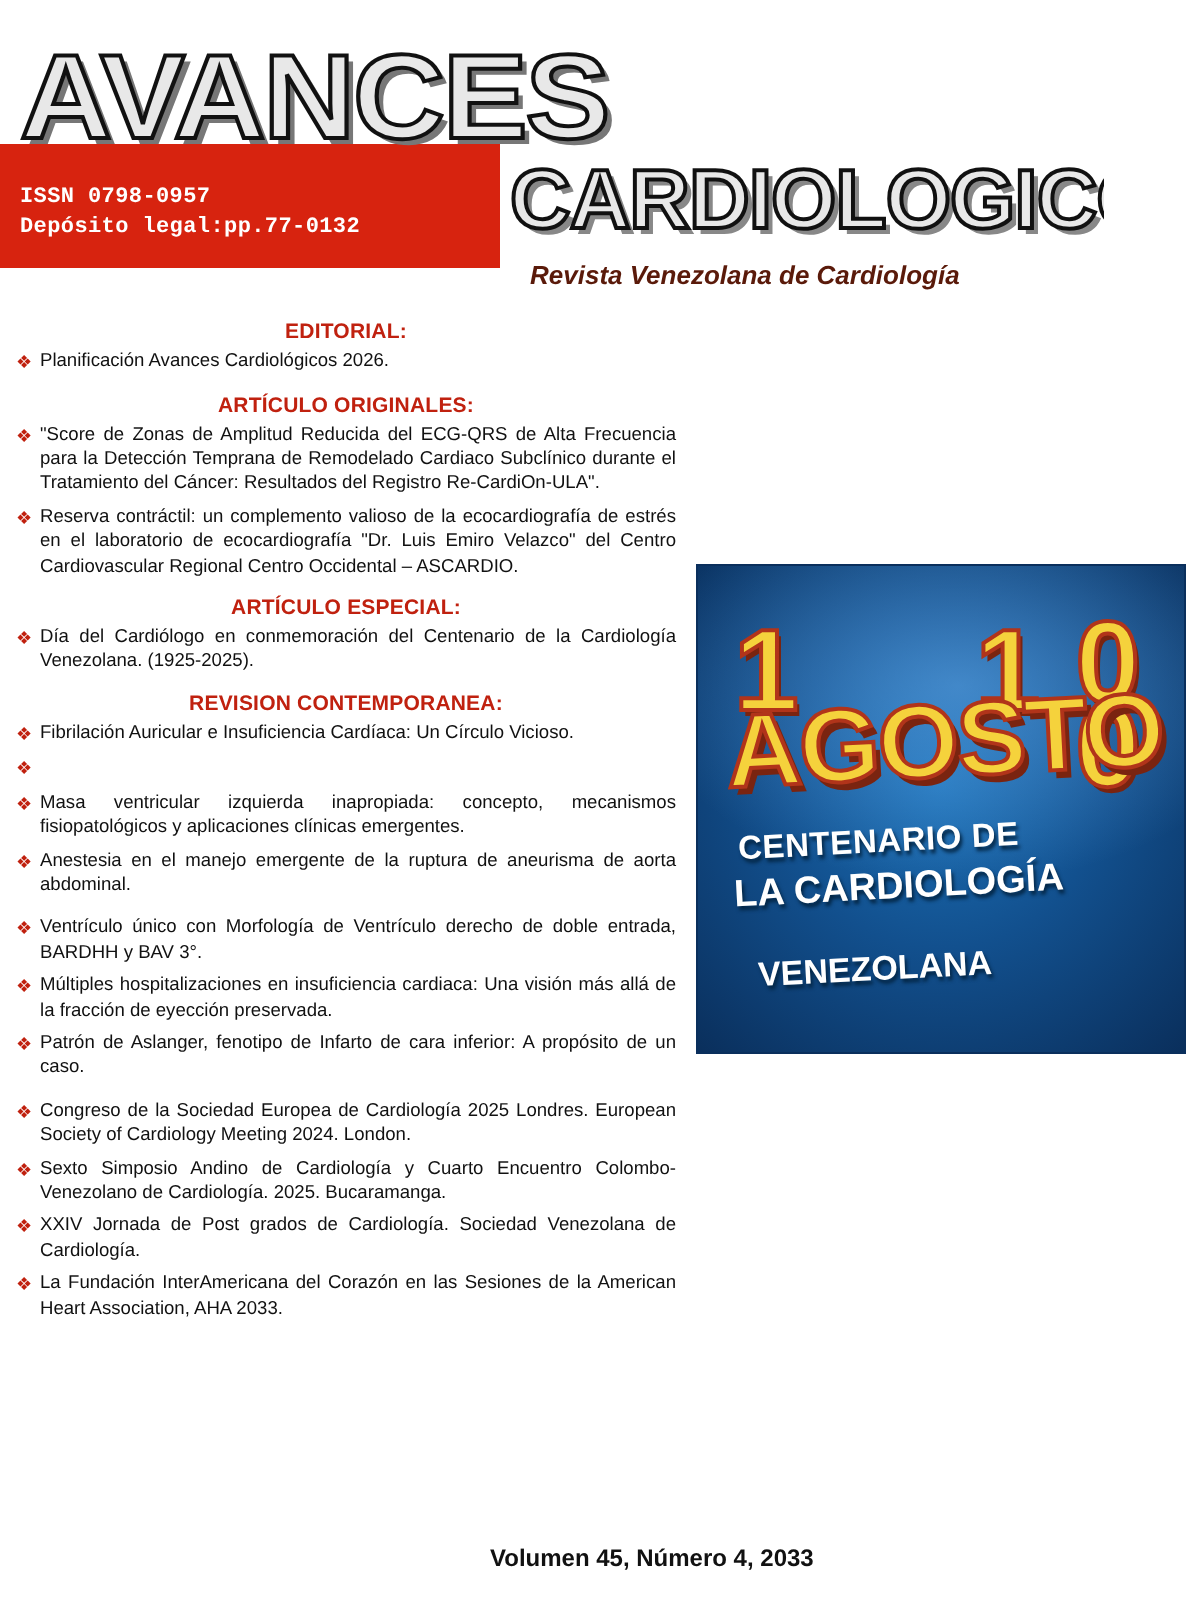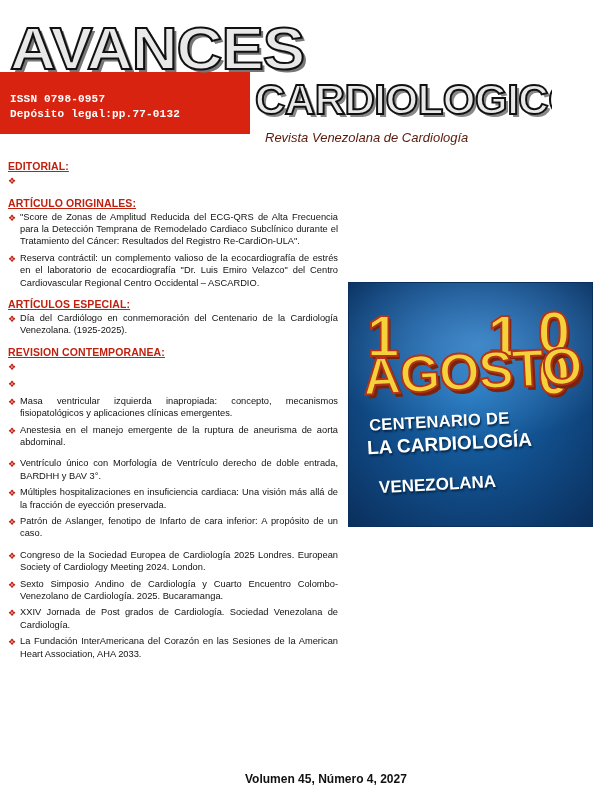--- a/index.html
+++ b/index.html
@@ -47,40 +47,41 @@
     font-family:"Liberation Sans", sans-serif;
     font-weight:bold;
     font-size:42px;
     letter-spacing:-.5px;
     color:#e8e8e8;
     -webkit-text-stroke:2px #111;
     text-shadow:3px 3px 0 #888;
   }
   .subtitle1{
     position:absolute;left:265px;top:130px;
-    font-size:13px;color:#5a1a0a;font-weight:normal;
+    font-size:13px;color:#5a1a0a;font-weight:bold;
     font-style:italic;
   }
   .subtitle2{
     position:absolute;left:262px;top:148px;
     font-size:12.5px;color:#111;font-weight:bold;
     font-style:italic;
   }
 
   
   .content{
     position:absolute;top:160px;left:0;width:600px;height:640px;
   }
   .toc{
     position:absolute;left:8px;top:0;width:330px;
   }
   .sec-title{
     font-size:10.5px;font-weight:bold;color:#c0210f;
-    text-decoration:underline;margin:0 0 2px 0;
+    margin:0 0 2px 0;
     letter-spacing:.1px;
+    text-align:center;
   }
   .sec-block{margin-bottom:9px;}
   .item{
     display:flex;align-items:flex-start;
     margin:0 0 4px 0;
   }
   .bullet{
     color:#c0210f;font-size:9px;line-height:12.5px;
     width:12px;flex:none;padding-top:1px;
   }
@@ -180,44 +181,46 @@
     <div class="subtitle2">Indizada en LILACS, LIVECS y LATINDEX</div>
   </div>
 
   <div class="content">
 
     <div class="toc" id="toc">
         <div class="sec-block">
           <div class="sec-title">EDITORIAL:</div>
           <div class="item">
             <span class="bullet">❖</span>
+            <span class="item-text just">Planificación Avances Cardiológicos 2026.</span>
           </div>
         </div>
         <div class="sec-block">
           <div class="sec-title">ARTÍCULO ORIGINALES:</div>
           <div class="item">
             <span class="bullet">❖</span>
             <span class="item-text just">"Score de Zonas de Amplitud Reducida del ECG-QRS de Alta Frecuencia para la Detección Temprana de Remodelado Cardiaco Subclínico durante el Tratamiento del Cáncer: Resultados del Registro Re-CardiOn-ULA".</span>
           </div>
           <div class="item">
             <span class="bullet">❖</span>
             <span class="item-text just">Reserva contráctil: un complemento valioso de la ecocardiografía de estrés en el laboratorio de ecocardiografía "Dr. Luis Emiro Velazco" del Centro Cardiovascular Regional Centro Occidental – ASCARDIO.</span>
           </div>
         </div>
         <div class="sec-block">
-          <div class="sec-title">ARTÍCULOS ESPECIAL:</div>
+          <div class="sec-title">ARTÍCULO ESPECIAL:</div>
           <div class="item">
             <span class="bullet">❖</span>
             <span class="item-text just">Día del Cardiólogo en conmemoración del Centenario de la Cardiología Venezolana.    (1925-2025).</span>
           </div>
         </div>
         <div class="sec-block">
           <div class="sec-title">REVISION CONTEMPORANEA:</div>
           <div class="item">
             <span class="bullet">❖</span>
+            <span class="item-text just">Fibrilación Auricular e Insuficiencia Cardíaca: Un Círculo Vicioso.</span>
           </div>
           <div class="item">
             <span class="bullet">❖</span>
           </div>
           <div class="item">
             <span class="bullet">❖</span>
             <span class="item-text just">Masa ventricular izquierda inapropiada: concepto, mecanismos fisiopatológicos y aplicaciones clínicas emergentes.</span>
           </div>
           <div class="item">
             <span class="bullet">❖</span>
@@ -265,14 +268,14 @@
       <div class="cov-0a">0</div>
       <div class="cov-0b">0</div>
       <div class="cov-agosto">AGOSTO</div>
       <div class="cov-cent">CENTENARIO DE</div>
       <div class="cov-card">LA CARDIOLOGÍA</div>
       <div class="cov-ven">VENEZOLANA</div>
     </div>
 
   </div>
 
-  <div class="volumen">Volumen 45, Número  4, 2027</div>
+  <div class="volumen">Volumen 45, Número  4, 2033</div>
 </div>
 
 </body></html>

